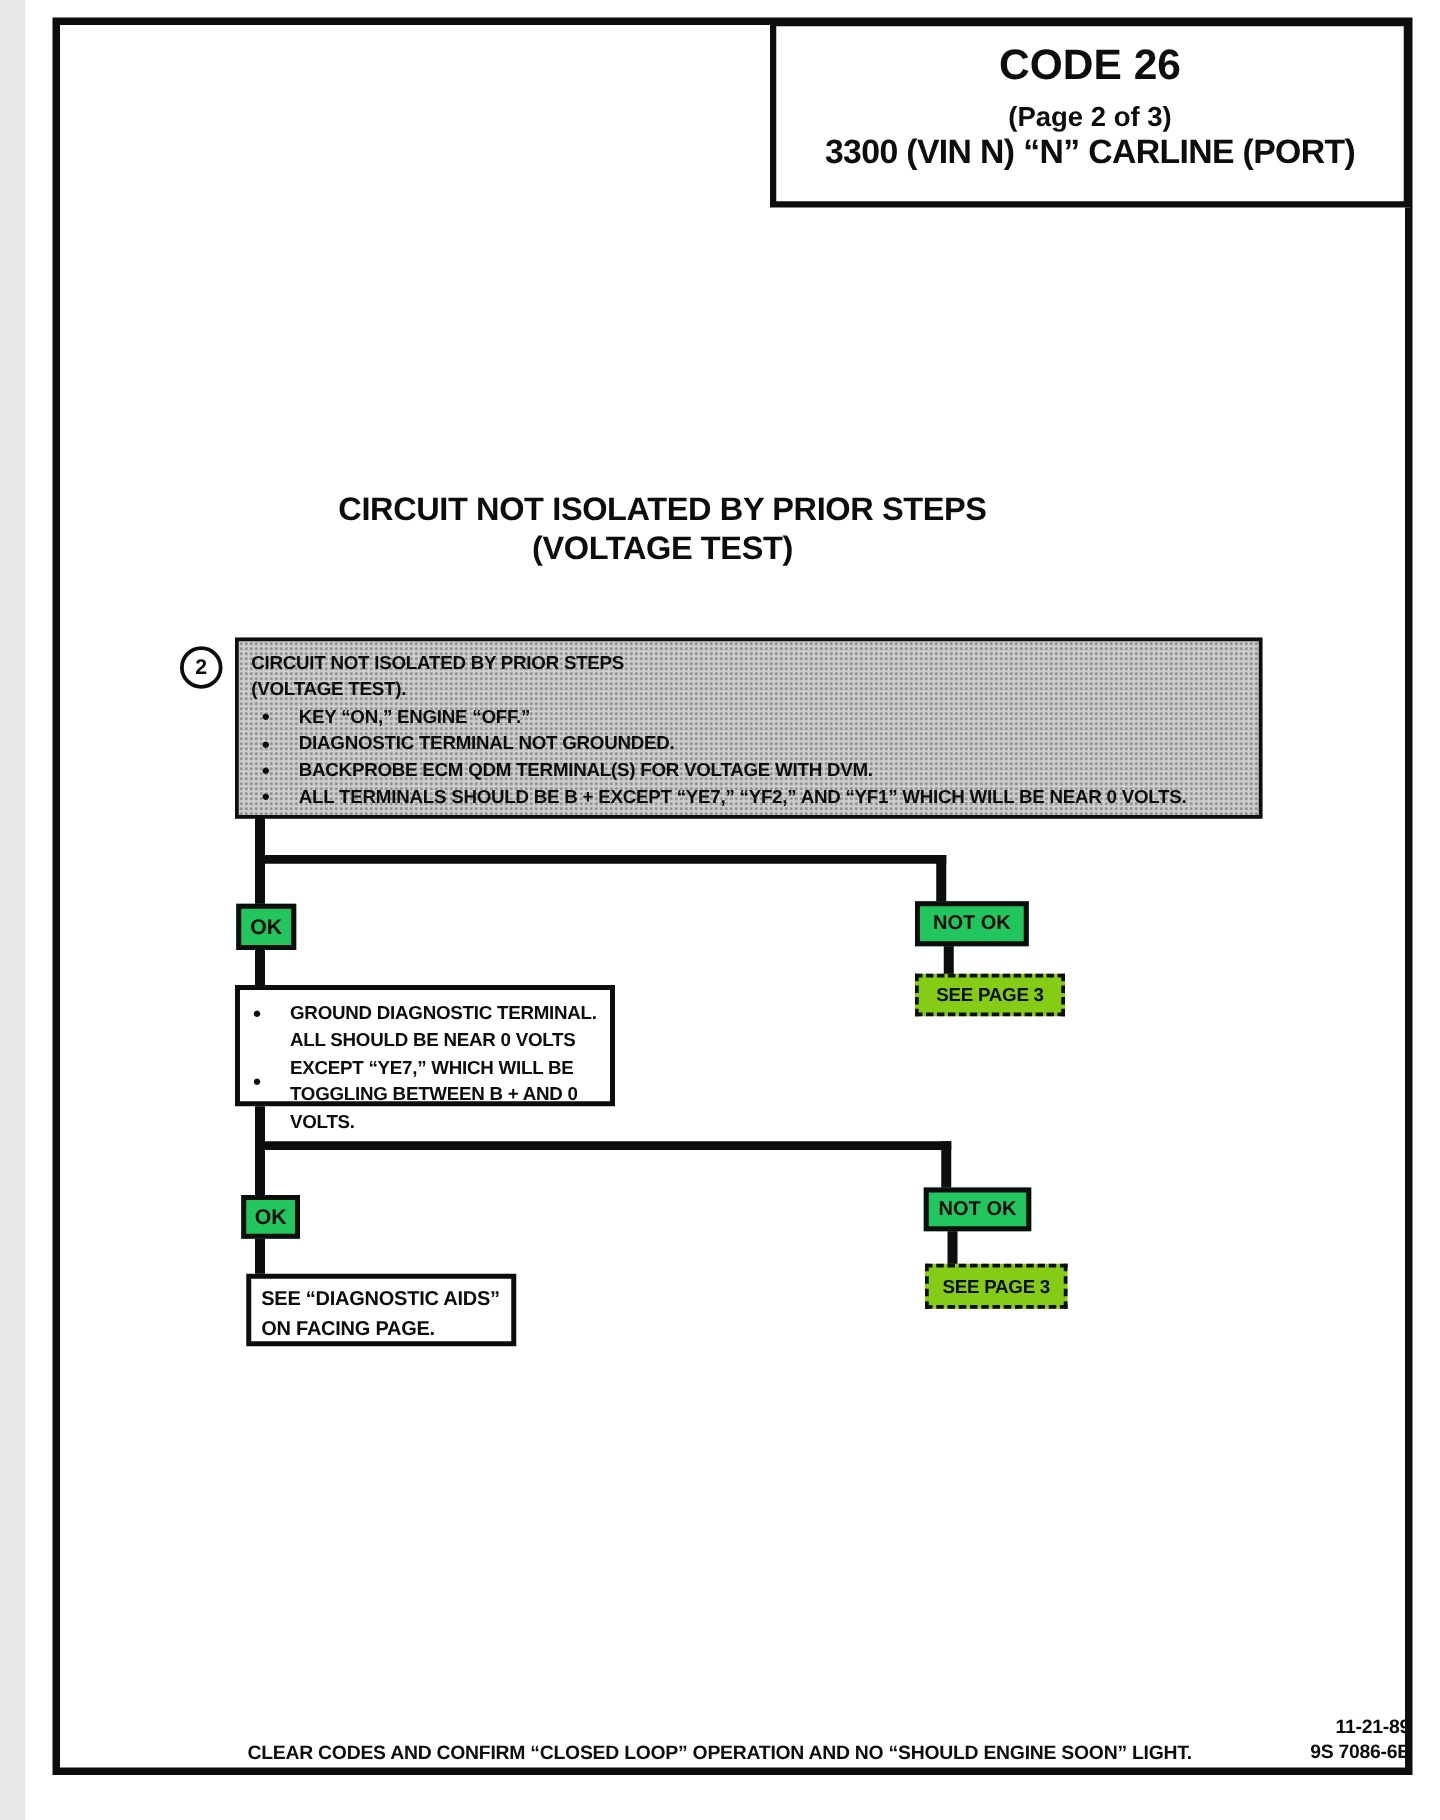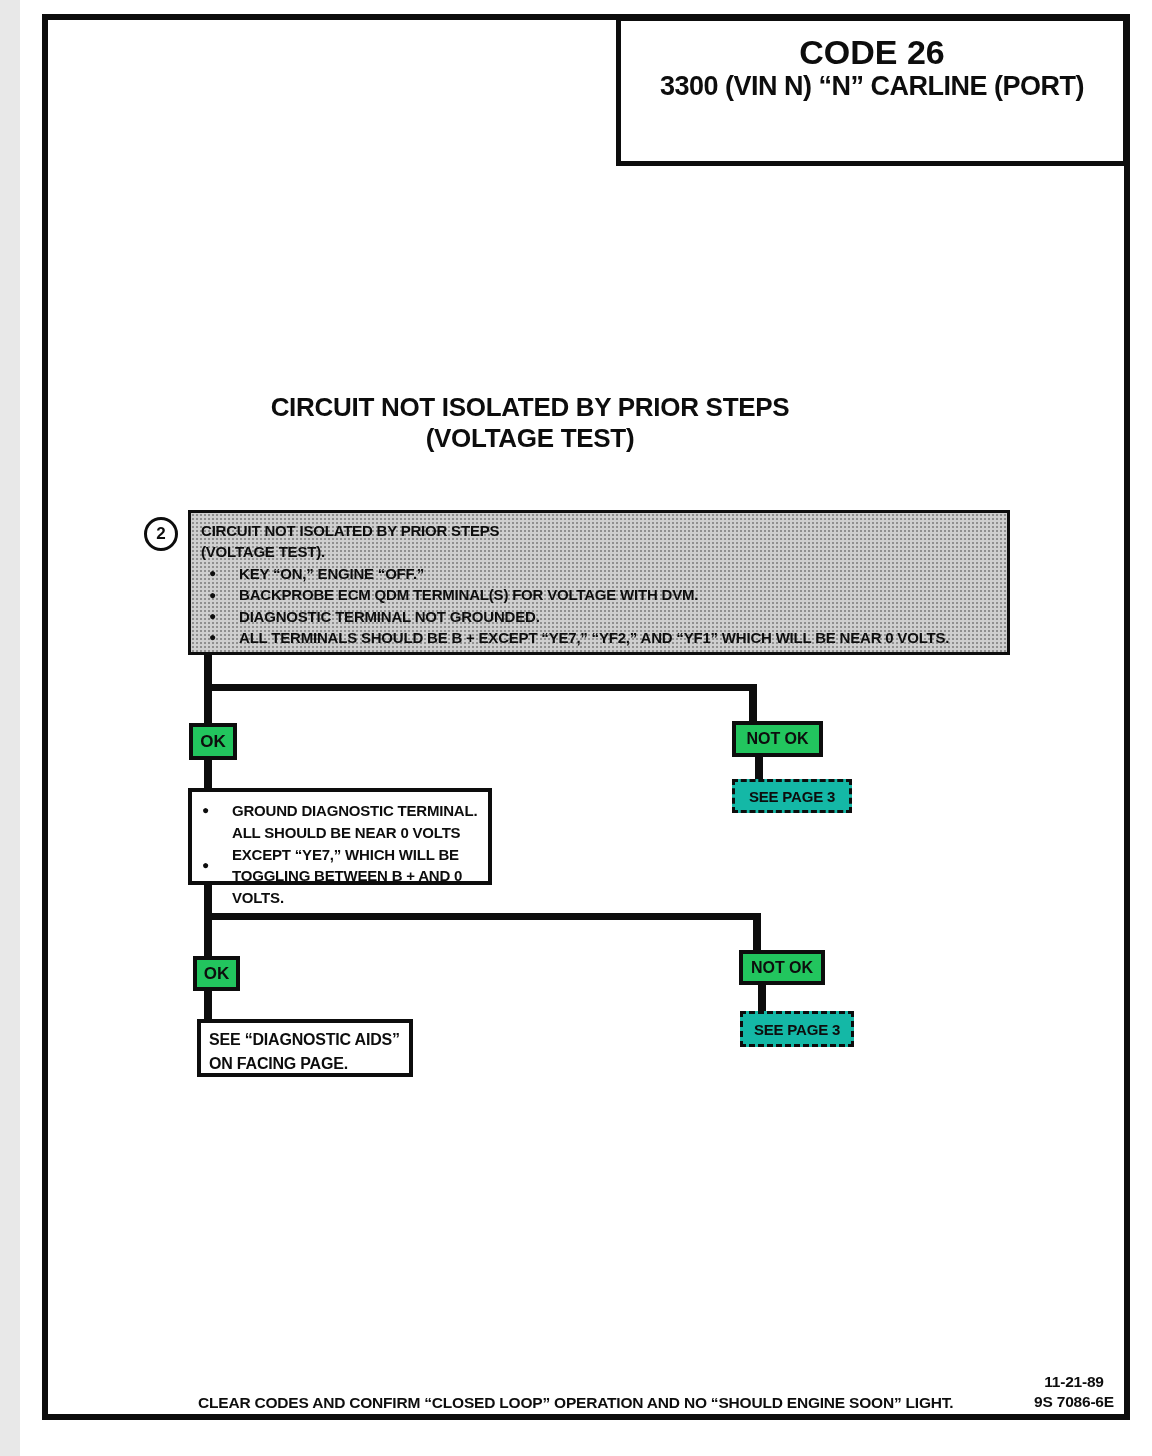--- a/index.html
+++ b/index.html
@@ -53,53 +53,54 @@
   .b-dot::before{content:"\25CF";}
   .b-text{flex:1;}
   
   .line{position:absolute;background:#0d0d0d;}
   
   .flow-box{
     position:absolute;border:4px solid #0d0d0d;box-sizing:border-box;background:#22c55e;
     font-weight:bold;display:flex;align-items:center;justify-content:center;
   }
   .dashed-box{
-    position:absolute;border:3px dashed #0d0d0d;box-sizing:border-box;background:#14b8a6;
+    position:absolute;border:3px dashed #0d0d0d;box-sizing:border-box;background:#84cc16;
     font-weight:bold;font-size:15px;display:flex;align-items:center;justify-content:center;
     letter-spacing:-0.2px;
   }
   .instruction-box{
     position:absolute;border:4px solid #0d0d0d;box-sizing:border-box;background:#fff;
     font-weight:bold;font-size:15px;line-height:1.45;letter-spacing:-0.2px;
     padding:8px 6px 4px 2px;
   }
   .aids-box{
     position:absolute;border:4px solid #0d0d0d;box-sizing:border-box;background:#fff;
     font-weight:bold;font-size:16px;line-height:1.5;letter-spacing:-0.2px;
     padding:5px 8px;
   }
   
   .footer-note{
     position:absolute;left:178px;top:1394px;width:810px;
     font-weight:bold;font-size:15.5px;letter-spacing:-0.2px;
   }
   .footer-ref{
-    position:absolute;left:1000px;top:1372px;width:108px;text-align:center;
+    position:absolute;left:1000px;top:1372px;width:108px;text-align:right;
     font-weight:bold;font-size:15.5px;line-height:1.3;letter-spacing:-0.2px;
   }
 </style>
 </head>
 <body>
 
 <div class="page">
 
   <div class="page-frame"></div>
 
   <div class="header-box">
     <div class="header-code">CODE 26</div>
+    <div class="header-pageinfo">(Page 2 of 3)</div>
     <div class="header-sub">3300 (VIN N) “N” CARLINE (PORT)</div>
   </div>
 
   <div class="section-heading">
     <div>CIRCUIT NOT ISOLATED BY PRIOR STEPS</div>
     <div>(VOLTAGE TEST)</div>
   </div>
 
   <div class="step-circle">
     <span>2</span>
@@ -107,25 +108,25 @@
 
   <div class="step-box">
     <div>CIRCUIT NOT ISOLATED BY PRIOR STEPS</div>
     <div>(VOLTAGE TEST).</div>
     <div class="b-row">
       <span class="b-dot"></span>
       <span class="b-text">KEY “ON,” ENGINE “OFF.”</span>
     </div>
     <div class="b-row">
       <span class="b-dot"></span>
-      <span class="b-text">BACKPROBE ECM QDM TERMINAL(S) FOR VOLTAGE WITH DVM.</span>
+      <span class="b-text">DIAGNOSTIC TERMINAL NOT GROUNDED.</span>
     </div>
     <div class="b-row">
       <span class="b-dot"></span>
-      <span class="b-text">DIAGNOSTIC TERMINAL NOT GROUNDED.</span>
+      <span class="b-text">BACKPROBE ECM QDM TERMINAL(S) FOR VOLTAGE WITH DVM.</span>
     </div>
     <div class="b-row">
       <span class="b-dot"></span>
       <span class="b-text">ALL TERMINALS SHOULD BE B + EXCEPT “YE7,” “YF2,” AND “YF1” WHICH WILL BE NEAR 0 VOLTS.</span>
     </div>
   </div>
 
   <div class="line" style="left:184px;top:653px;width:8px;height:72px;"></div>
   <div class="line" style="left:184px;top:684px;width:553px;height:7px;"></div>
   <div class="line" style="left:729px;top:684px;width:8px;height:40px;"></div>

